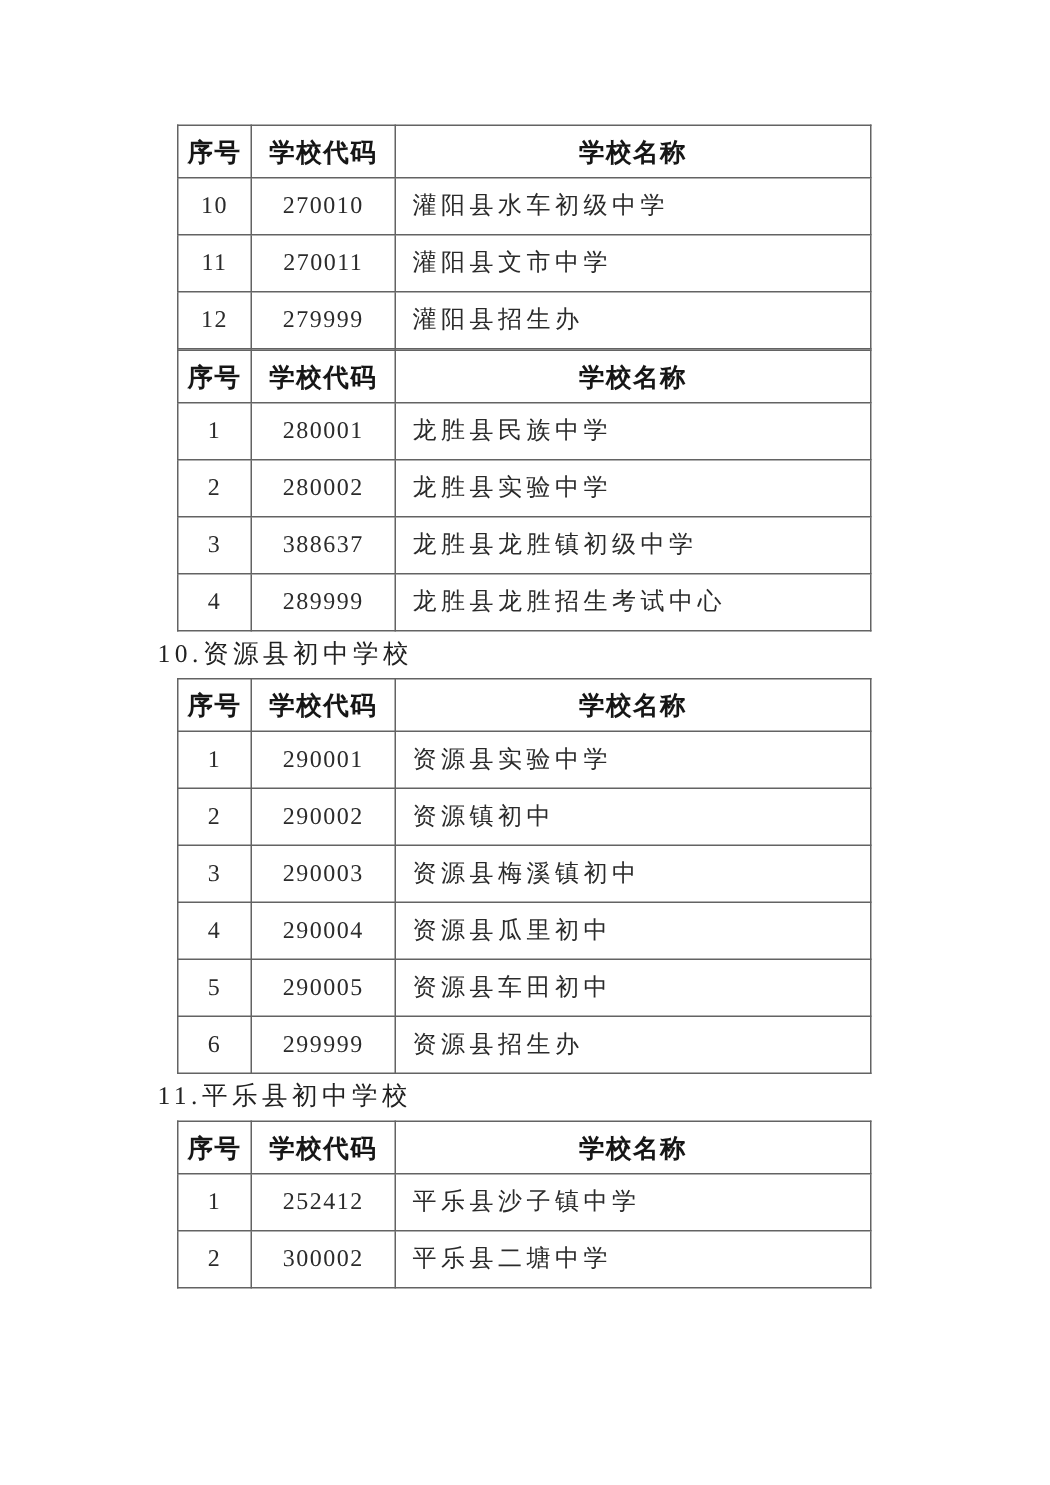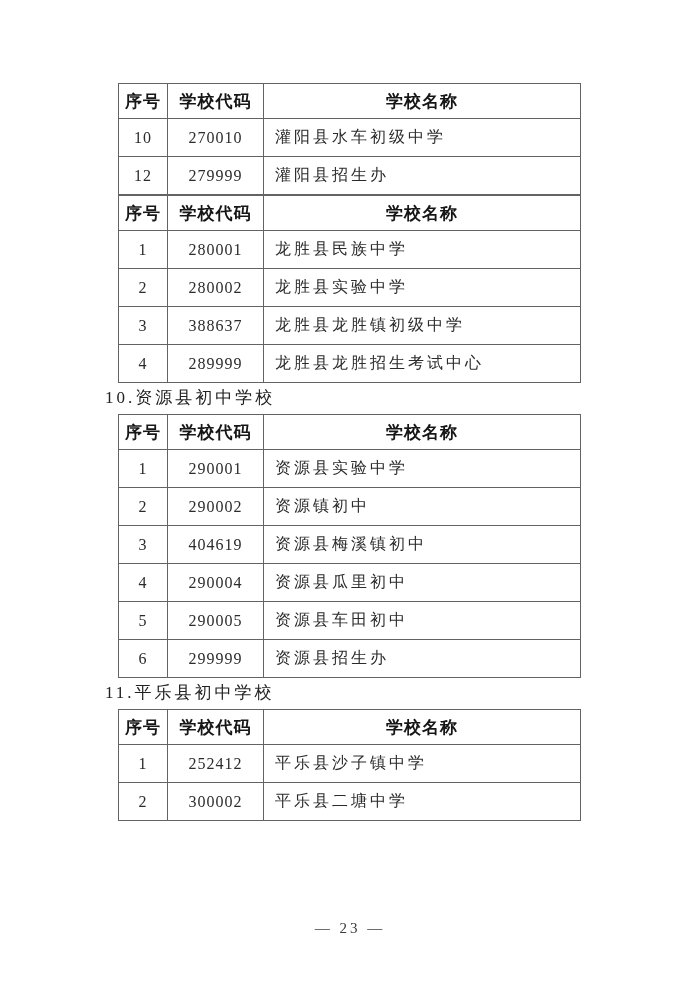--- a/index.html
+++ b/index.html
@@ -101,20 +101,25 @@
             <th>学校名称</th>
           </tr>
         </thead>
         <tbody>
             <tr>
               <td class="cell-seq">10</td>
               <td class="cell-code">270010</td>
               <td class="cell-name">灌阳县水车初级中学</td>
             </tr>
             <tr>
+              <td class="cell-seq">11</td>
+              <td class="cell-code">270011</td>
+              <td class="cell-name">灌阳县文市中学</td>
+            </tr>
+            <tr>
               <td class="cell-seq">12</td>
               <td class="cell-code">279999</td>
               <td class="cell-name">灌阳县招生办</td>
             </tr>
           </tbody>
       </table>
     </section>
 
     <section>
       <table class="school-table">
@@ -176,21 +181,21 @@
               <td class="cell-code">290001</td>
               <td class="cell-name">资源县实验中学</td>
             </tr>
             <tr>
               <td class="cell-seq">2</td>
               <td class="cell-code">290002</td>
               <td class="cell-name">资源镇初中</td>
             </tr>
             <tr>
               <td class="cell-seq">3</td>
-              <td class="cell-code">404619</td>
+              <td class="cell-code">290003</td>
               <td class="cell-name">资源县梅溪镇初中</td>
             </tr>
             <tr>
               <td class="cell-seq">4</td>
               <td class="cell-code">290004</td>
               <td class="cell-name">资源县瓜里初中</td>
             </tr>
             <tr>
               <td class="cell-seq">5</td>
               <td class="cell-code">290005</td>
@@ -230,14 +235,13 @@
               <td class="cell-seq">2</td>
               <td class="cell-code">300002</td>
               <td class="cell-name">平乐县二塘中学</td>
             </tr>
           </tbody>
       </table>
     </section>
 
   </div>
 
-  <div class="footer">— 23 —</div>
 </div>
 
 </body></html>

